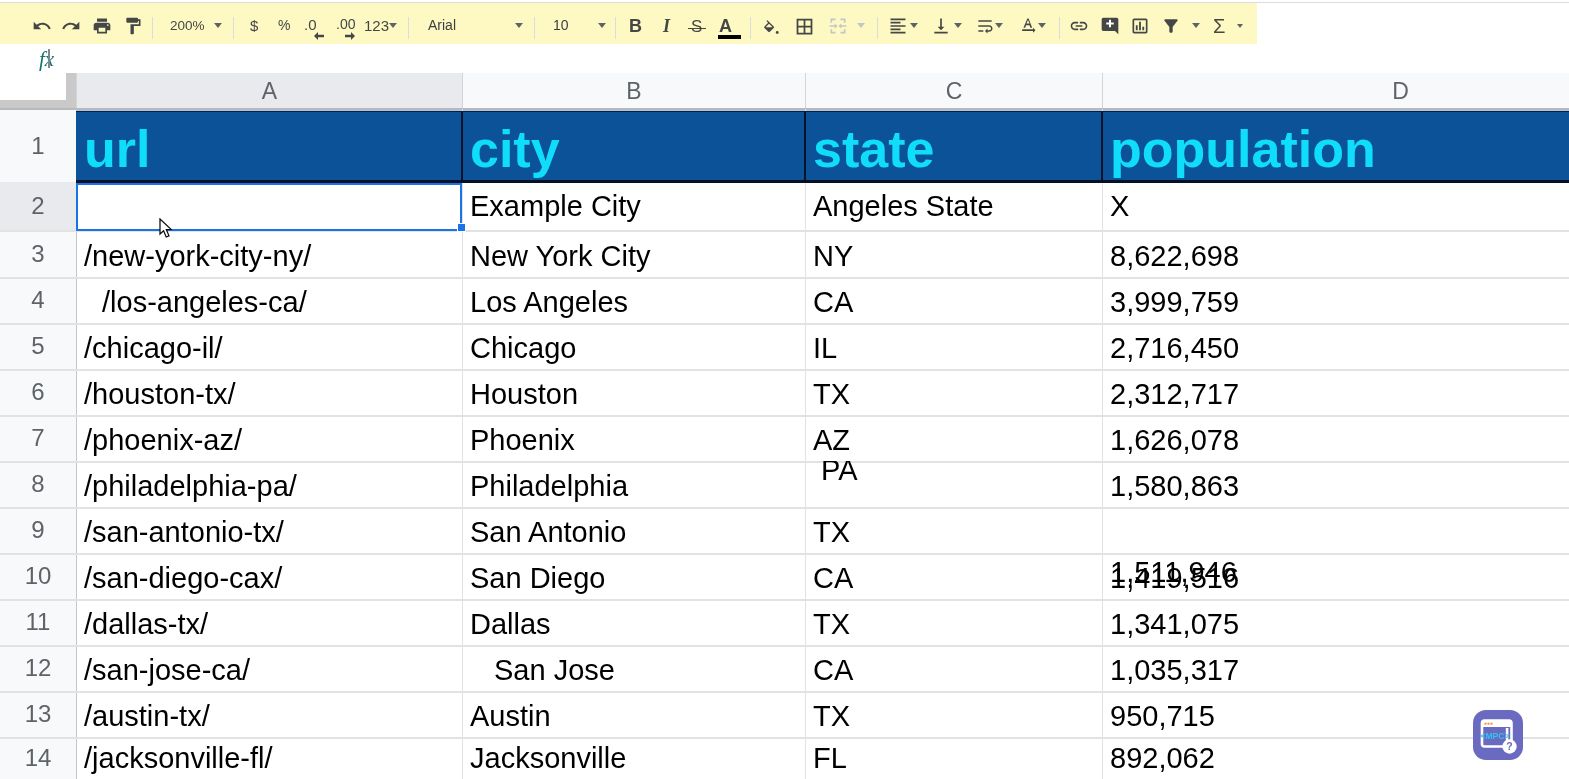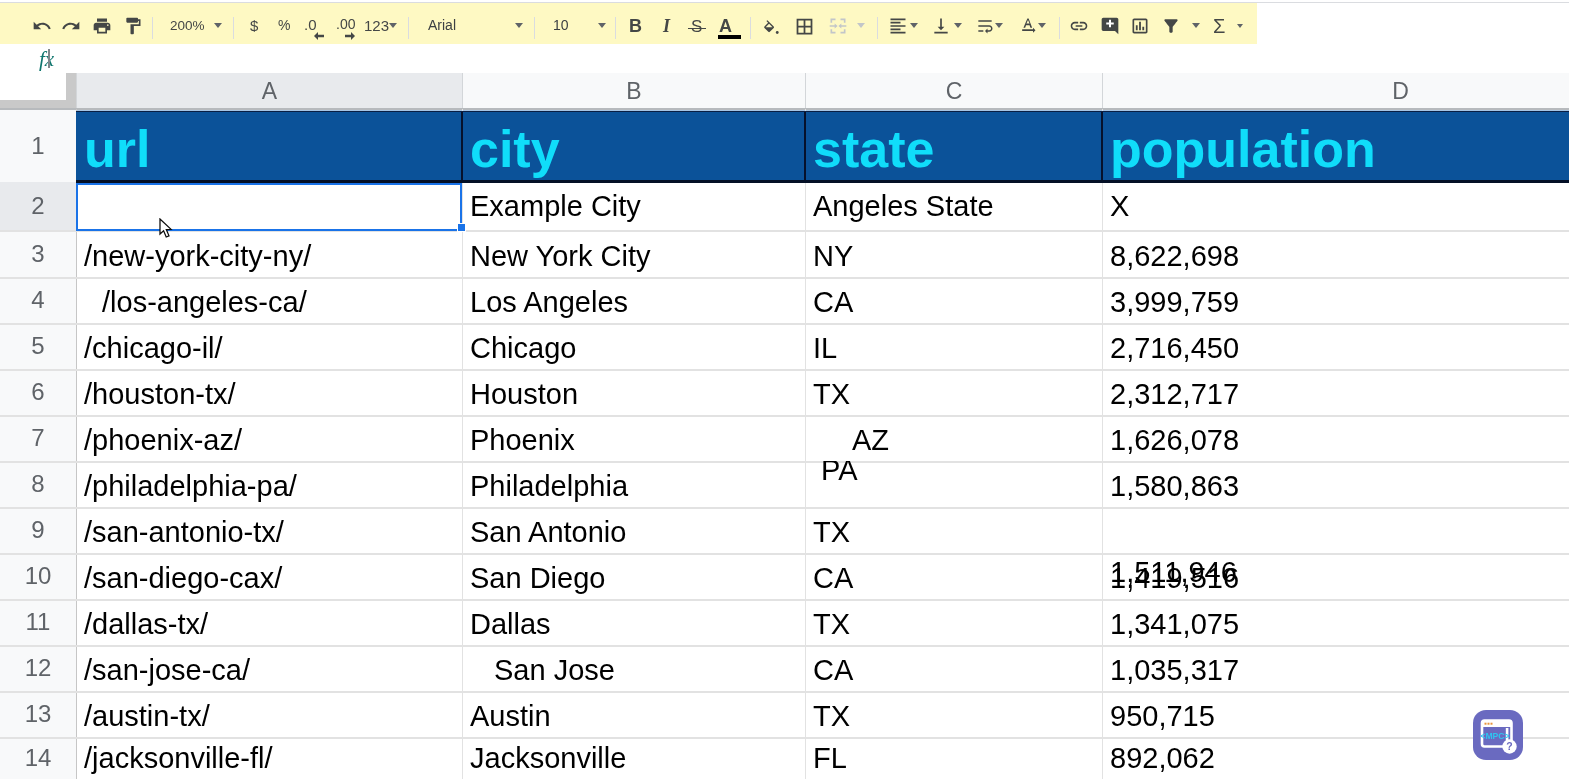--- a/index.html
+++ b/index.html
@@ -245,21 +245,21 @@
   <div class="cell" style="top:323px;left:805px;width:297px;height:46px;">IL</div>
   <div class="cell" style="top:323px;left:1102px;width:467px;height:46px;">2,716,450</div>
 
   <div class="cell" style="top:369px;left:76px;width:386px;height:46px;">/houston-tx/</div>
   <div class="cell" style="top:369px;left:462px;width:343px;height:46px;">Houston</div>
   <div class="cell" style="top:369px;left:805px;width:297px;height:46px;">TX</div>
   <div class="cell" style="top:369px;left:1102px;width:467px;height:46px;">2,312,717</div>
 
   <div class="cell" style="top:415px;left:76px;width:386px;height:46px;">/phoenix-az/</div>
   <div class="cell" style="top:415px;left:462px;width:343px;height:46px;">Phoenix</div>
-  <div class="cell" style="top:415px;left:805px;width:297px;height:46px;margin-left:39px;">AZ</div>
+  <div class="cell" style="top:415px;left:805px;width:297px;height:46px;">AZ</div>
   <div class="cell" style="top:415px;left:1102px;width:467px;height:46px;">1,626,078</div>
 
   <div class="cell" style="top:461px;left:76px;width:386px;height:46px;">/philadelphia-pa/</div>
   <div class="cell" style="top:461px;left:462px;width:343px;height:46px;">Philadelphia</div>
   <div class="cell" style="top:461px;left:805px;width:297px;height:30px;padding-left:16px;">PA</div>
   <div class="cell" style="top:461px;left:1102px;width:467px;height:46px;">1,580,863</div>
 
   <div class="cell" style="top:507px;left:76px;width:386px;height:46px;">/san-antonio-tx/</div>
   <div class="cell" style="top:507px;left:462px;width:343px;height:46px;">San Antonio</div>
   <div class="cell" style="top:507px;left:805px;width:297px;height:46px;">TX</div>

